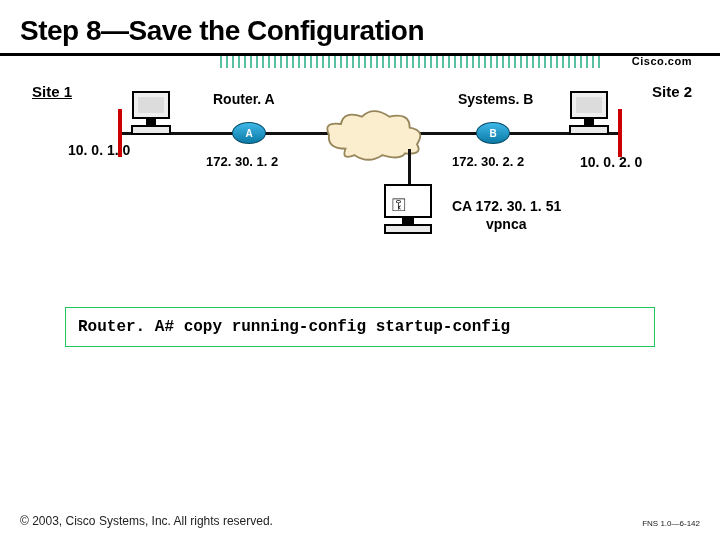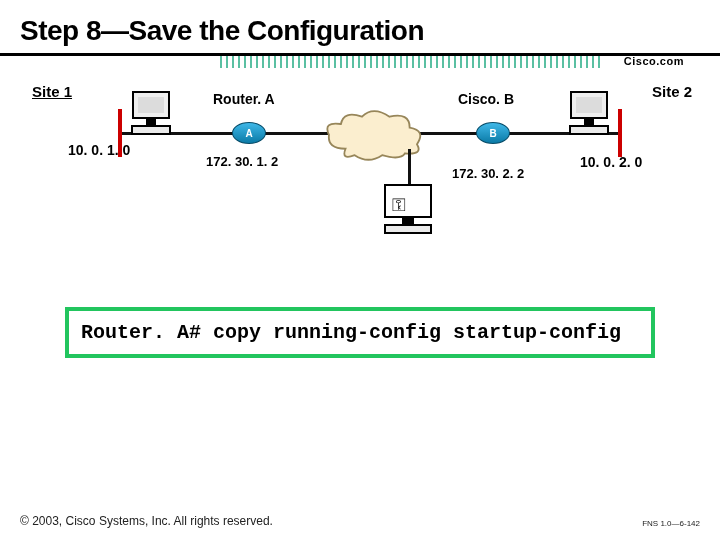--- a/index.html
+++ b/index.html
@@ -3,21 +3,21 @@
 <meta charset="utf-8">
 <style>
   * { box-sizing: border-box; margin: 0; padding: 0; }
   html, body { width: 720px; height: 540px; font-family: Arial, Helvetica, sans-serif; background: #fff; color: #000; }
   .slide { position: relative; width: 720px; height: 540px; padding: 15px 20px 0 20px; }
   .title { font-size: 28px; font-weight: bold; letter-spacing: -0.5px; }
   .underline-wrap { margin-top: 6px; height: 20px; position: relative; }
   .underline-wrap .bar { position:absolute; top:0; left:-20px; right:-20px; height:3px; background:#000; }
   .dashes { position:absolute; top:3px; left:200px; right:100px; height:12px;
     background: repeating-linear-gradient(90deg,#14a57b 0 2px,#fff 2px 6px); opacity:.7; }
-  .cisco { position:absolute; right:16px; top:2px; font-size:11px; font-weight:bold; letter-spacing:.5px; }
+  .cisco { position:absolute; right:8px; top:2px; font-size:11px; font-weight:bold; letter-spacing:.5px; }
 
   .diagram { position: relative; height: 200px; margin-top: 6px; }
   .lbl { position:absolute; font-size:15px; font-weight:bold; }
   .small { font-size:14px; font-weight:bold; }
   .tiny { font-size:13px; font-weight:bold; }
 
   
   .pc { position:absolute; width:46px; height:46px; }
   .pc .mon { width:38px; height:28px; border:2px solid #000; background:#eee; margin:0 auto; position:relative; }
   .pc .mon::after { content:""; position:absolute; inset:4px; background:#dcdcdc; }
@@ -36,22 +36,22 @@
     background:linear-gradient(#3fb8e8,#0b7aa6); border:1px solid #064a66;
     display:flex; align-items:center; justify-content:center; color:#fff; font-size:10px; font-weight:bold; }
   .cloud { position:absolute; width:110px; height:56px; }
   .cloud svg { width:100%; height:100%; }
 
   
   .hline { position:absolute; height:3px; background:#111; }
   .vred  { position:absolute; width:4px; background:#c00; }
 
   
-  .cmdbox { margin: 28px 45px 0 45px; border:4px solid #22c55e; padding:10px 12px;
-    font-family: "Courier New", monospace; font-size:20px; font-weight:bold; }
+  .cmdbox { margin: 28px 45px 0 45px; border:1px solid #22c55e; padding:10px 12px;
+    font-family: "Courier New", monospace; font-size:16px; font-weight:bold; }
   .bullet { margin: 14px 0 0 70px; font-size:18px; font-weight:bold; }
   .bullet .dot { color:#000; margin-right:8px; }
 
   .footer-left { position:absolute; left:20px; bottom:12px; font-size:12px; color:#222; }
   .footer-right{ position:absolute; right:20px; bottom:12px; font-size:8px; color:#222; }
 </style>
 </head>
 <body>
 
 <div class="slide">
@@ -60,28 +60,28 @@
     <div class="bar"></div>
     <div class="dashes"></div>
     <div class="cisco">Cisco.com</div>
   </div>
 
   <div class="diagram">
 
     <div class="lbl" style="left:12px; top:4px;text-decoration:underline;">Site 1</div>
     <div class="lbl" style="right:8px; top:4px;text-align:right;">Site 2</div>
     <div class="small lbl" style="left:193px; top:12px;">Router. A</div>
-    <div class="small lbl" style="left:438px; top:12px;">Cisco. B</div>
+    <div class="small lbl" style="left:438px; top:12px;">Systems. B</div>
     <div class="small lbl" style="left:322px; top:40px;">Internet</div>
 
     <div class="small lbl" style="left:48px; top:63px;">10. 0. 1. 0</div>
     <div class="small lbl" style="left:560px; top:75px;text-align:center;">10. 0. 2. 0</div>
 
     <div class="tiny lbl" style="left:186px; top:75px;">172. 30. 1. 2</div>
-    <div class="tiny lbl" style="left:432px; top:87px;">172. 30. 2. 2</div>
+    <div class="tiny lbl" style="left:432px; top:75px;">172. 30. 2. 2</div>
 
     <div class="hline" style="left:100px; top:53px; width:500px;"></div>
 
     <div class="vred" style="left:98px; top:30px; height:48px;"></div>
     <div class="vred" style="left:598px; top:30px; height:48px;"></div>
 
     <div class="pc" style="left:108px; top:12px;">
       <div class="mon"></div>
         <div class="stand"></div>
         <div class="base"></div>
@@ -106,20 +106,24 @@
     </div>
 
     <div class="hline" style="left:388px; top:70px; width:3px; height:40px; background:#111;"></div>
     <div class="ca" style="left:360px; top:105px;">
       <div class="mon">
           <span class="key">⚿</span>
         </div>
       <div class="stand"></div>
         <div class="base"></div>
     </div>
+    <div class="tiny lbl" style="left:432px; top:118px; font-size:14px; font-weight:bold; text-align:left; line-height:18px;">
+      <div>CA 172. 30. 1. 51</div>
+      <div style="padding-left:34px;">vpnca</div>
+    </div>
   </div>
 
   <div class="cmdbox">
     <span>Router. A# </span><span>copy running-config startup-config</span>
   </div>
 
 
   <div class="footer-left">© 2003, Cisco Systems, Inc. All rights reserved.</div>
   <div class="footer-right">FNS 1.0—6-142</div>
 </div>

